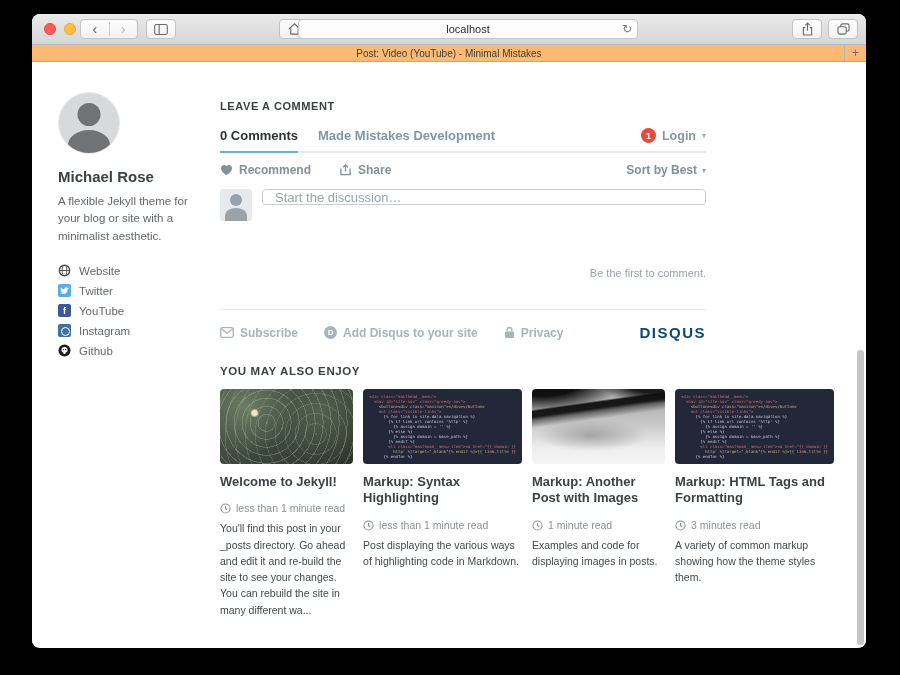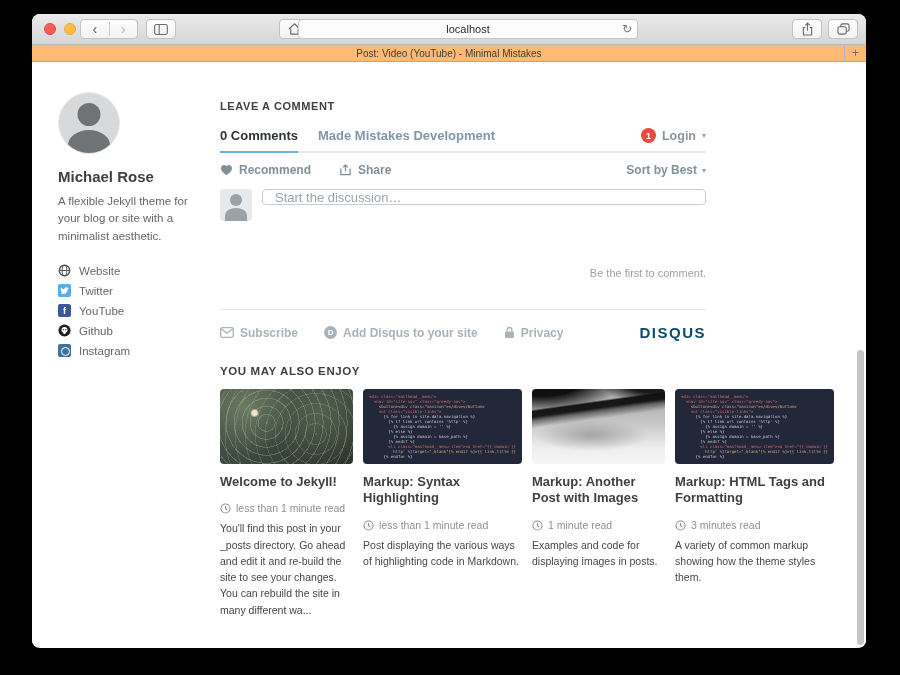--- a/index.html
+++ b/index.html
@@ -212,31 +212,31 @@
                   <path d="M11.5.9c-.4.3-.9.4-1.4.5C10.6 1 11 .6 11.1 0c-.5.3-1 .5-1.6.6C9 .1 8.4-.1 7.7 0 6.5.2 5.7 1.3 6 2.5 4 2.4 2.3 1.5 1.1.2.5 1.3.8 2.5 1.8 3.2c-.4 0-.8-.1-1.1-.3 0 1.1.8 2 1.9 2.2-.3.1-.7.1-1.1.1.3 1 1.2 1.6 2.2 1.6-.9.7-2.1 1.1-3.2 1C1.7 8.6 3 9 4.4 9c3.6 0 5.7-3 5.6-5.7.5-.3.9-.8 1.5-1.4z" fill="#fff"></path>
                 </svg>
             </span>
             <span>Twitter</span>
           </div>
           <div class="author-link">
             <span class="sq-icon fb">f</span>
             <span>YouTube</span>
           </div>
           <div class="author-link">
+            <span class="sq-icon ig"></span>
+            <span>Instagram</span>
+          </div>
+          <div class="author-link">
             <svg width="13" height="13" viewBox="0 0 14 14">
                 <circle cx="7" cy="7" r="6.5" fill="#1b1f23"></circle>
                 <path d="M7 3.2c-2 0-3.3 1.4-3.3 3.2 0 1.5.9 2.5 2.2 2.9v1.5h2.2V9.3c1.3-.4 2.2-1.4 2.2-2.9 0-1.8-1.3-3.2-3.3-3.2z" fill="#fff"></path>
                 <circle cx="5.7" cy="6.1" r=".7" fill="#1b1f23"></circle>
                 <circle cx="8.3" cy="6.1" r=".7" fill="#1b1f23"></circle>
               </svg>
             <span>Github</span>
-          </div>
-          <div class="author-link">
-            <span class="sq-icon ig"></span>
-            <span>Instagram</span>
           </div>
         </div>
       </div>
 
       <div class="main">
         <div class="comment-heading">LEAVE A COMMENT</div>
 
         <div class="disqus-tabs">
           <span class="tab-count">0 Comments</span>
           <span class="tab-community">Made Mistakes Development</span>

